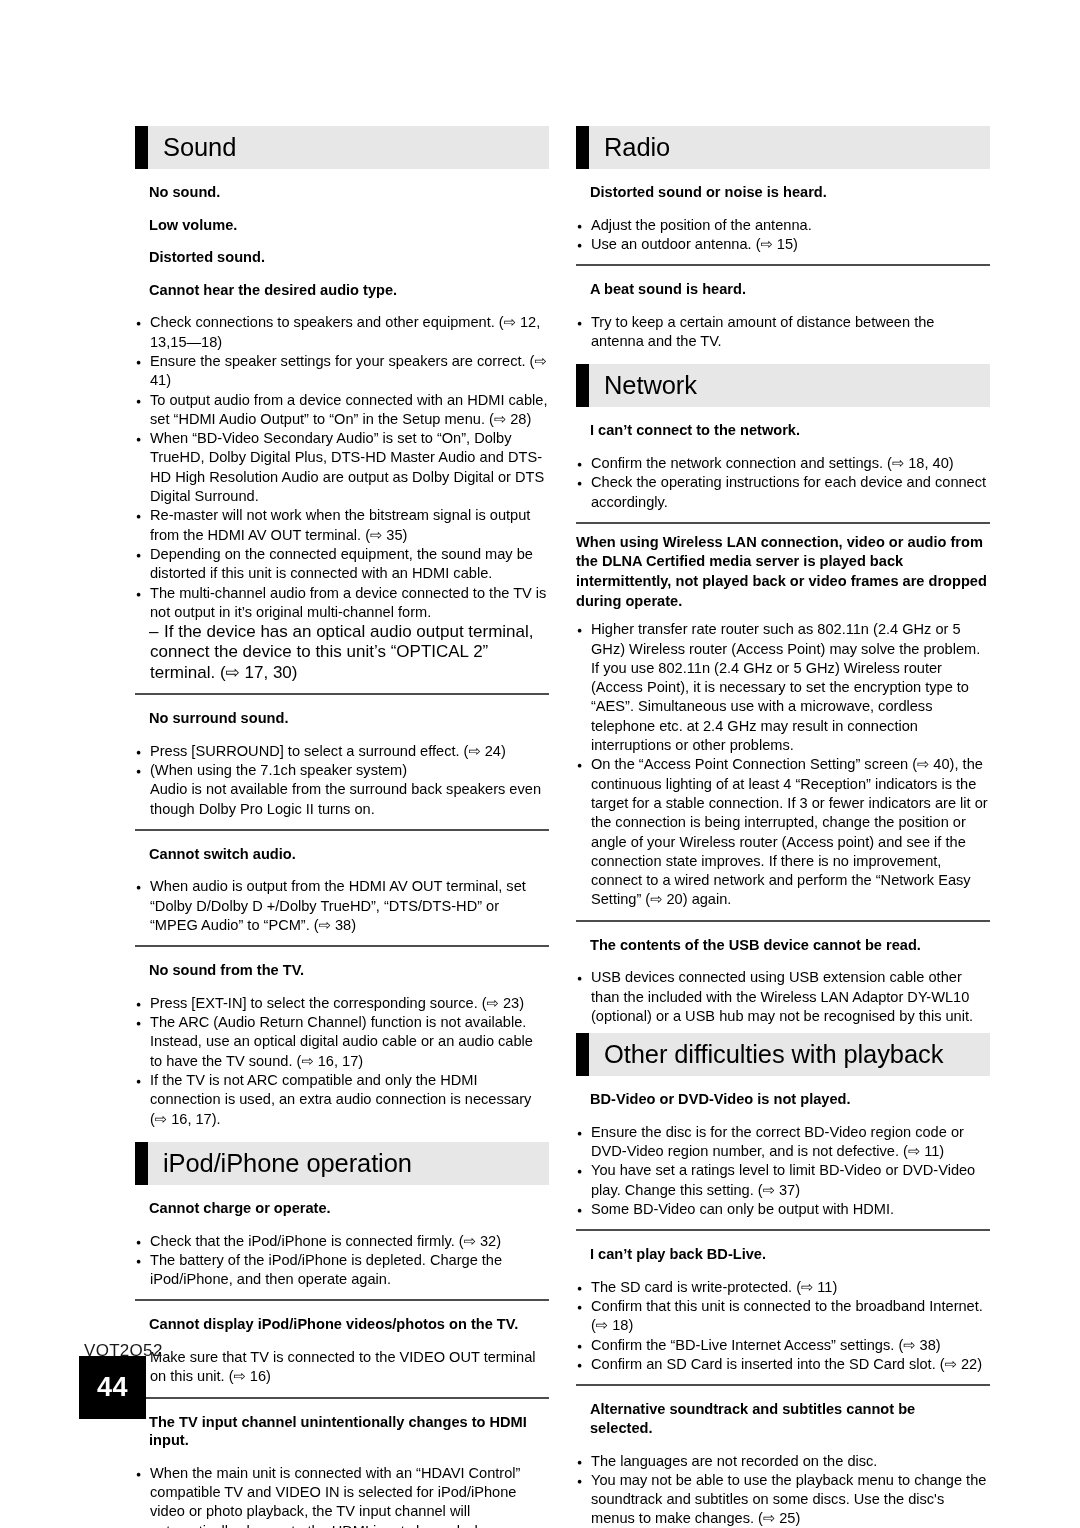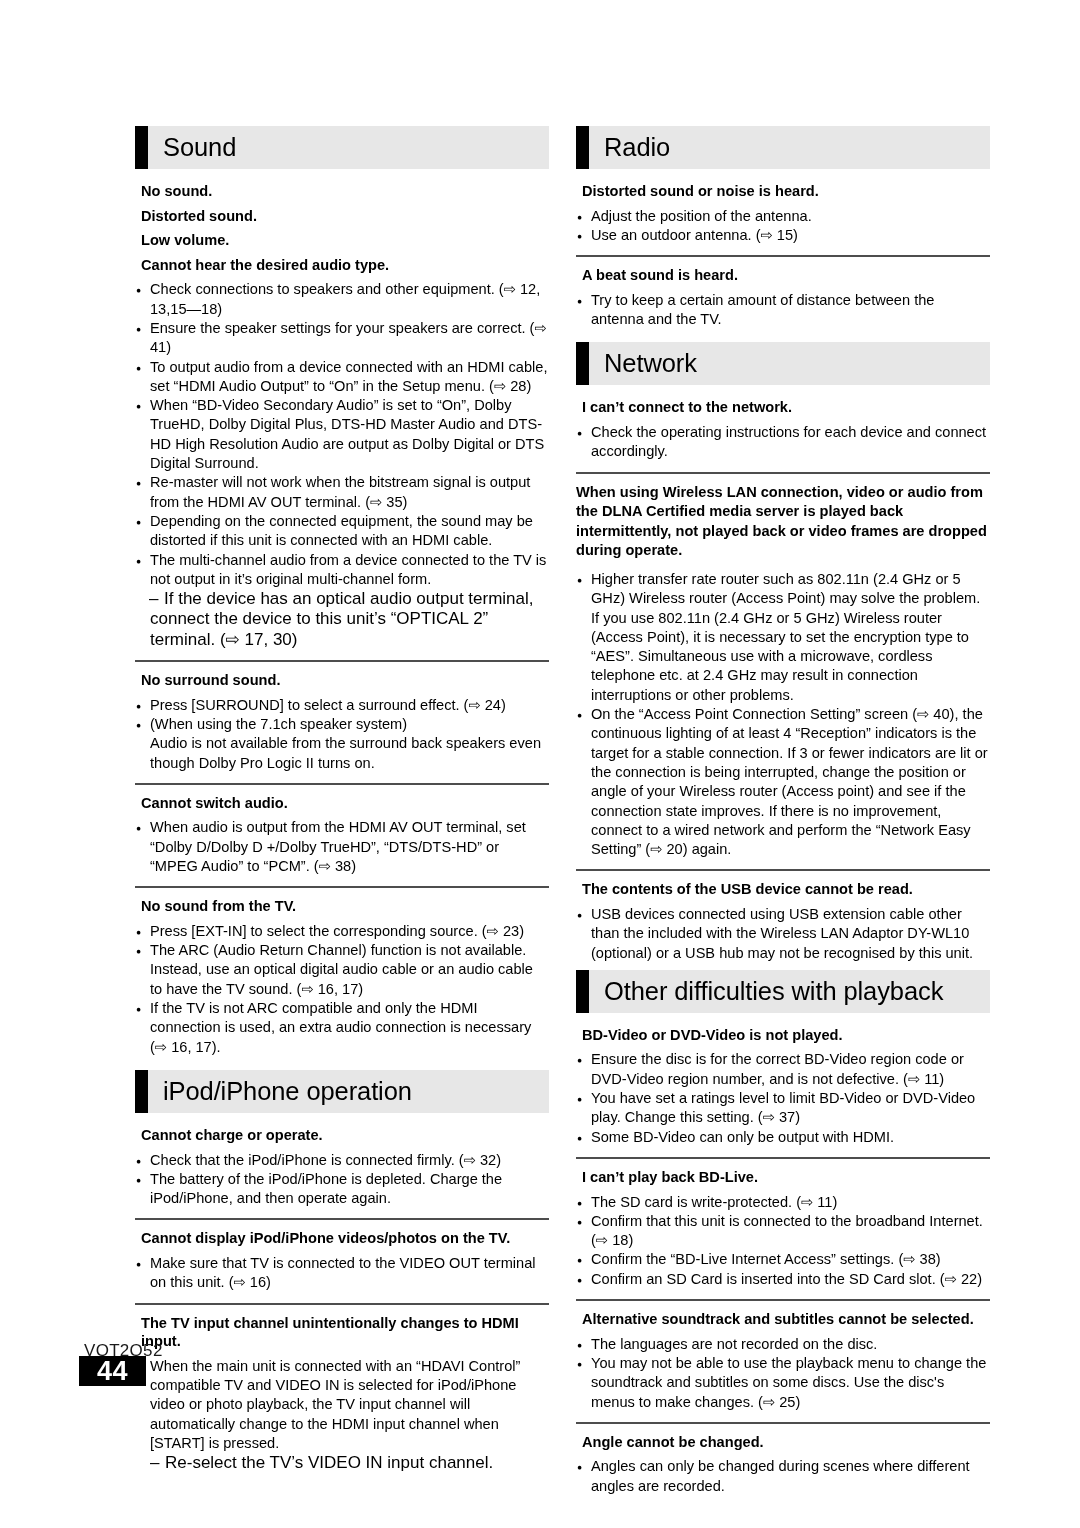--- a/index.html
+++ b/index.html
@@ -59,21 +59,21 @@
     padding-left: 15px;
     line-height: 43px;
     white-space: nowrap;
   }
 
   
   .q {
     font-size: 14.6px;
     font-weight: bold;
     line-height: 18.6px;
-    margin: 6px;
+    margin: 14px;
   }
 
   .bold-para {
     font-size: 14.6px;
     font-weight: bold;
     line-height: 19.6px;
     margin: 0 0 9px 0;
   }
 
   
@@ -131,21 +131,21 @@
     top: 1341px;
     font-size: 17px;
     letter-spacing: 0.3px;
     color: #1a1a1a;
   }
   .page-num {
     position: absolute;
     left: 79px;
     top: 1356px;
     width: 67px;
-    height: 30px;
+    height: 63px;
     background: #000000;
     color: #ffffff;
     font-size: 27px;
     font-weight: bold;
     display: flex;
     align-items: center;
     justify-content: center;
     letter-spacing: 0.5px;
   }
 </style>
@@ -158,22 +158,22 @@
 
     <div class="col">
 
       <div class="section-header">
         <span class="bar"></span>
         <span class="title">Sound</span>
       </div>
 
       <div>
         <p class="q">No sound.</p>
+        <p class="q">Low volume.</p>
         <p class="q">Distorted sound.</p>
-        <p class="q">Low volume.</p>
         <p class="q">Cannot hear the desired audio type.</p>
         <ul class="bl">
           <li>Check connections to speakers and other equipment. (⇨ 12, 13,15—18)</li>
           <li>Ensure the speaker settings for your speakers are correct. (⇨ 41)</li>
           <li>To output audio from a device connected with an HDMI cable, set “HDMI Audio Output” to “On” in the Setup menu. (⇨ 28)</li>
           <li>When “BD-Video Secondary Audio” is set to “On”, Dolby TrueHD, Dolby Digital Plus, DTS-HD Master Audio and DTS-HD High Resolution Audio are output as Dolby Digital or DTS Digital Surround.</li>
           <li>Re-master will not work when the bitstream signal is output from the HDMI AV OUT terminal. (⇨ 35)</li>
           <li>Depending on the connected equipment, the sound may be distorted if this unit is connected with an HDMI cable.</li>
           <li>The multi-channel audio from a device connected to the TV is not output in it’s original multi-channel form.</li>
           <li class="nodot">
@@ -280,20 +280,21 @@
       <div class="gap-m"></div>
 
       <div class="section-header">
         <span class="bar"></span>
         <span class="title">Network</span>
       </div>
 
       <div>
         <p class="q">I can’t connect to the network.</p>
         <ul class="bl">
+          <li>Confirm the network connection and settings. (⇨ 18, 40)</li>
           <li>Check the operating instructions for each device and connect accordingly.</li>
         </ul>
       </div>
 
       <hr class="sep">
 
       <div>
         <p class="bold-para">When using Wireless LAN connection, video or audio from the DLNA Certified media server is played back intermittently, not played back or video frames are dropped during operate.</p>
         <ul class="bl">
           <li>Higher transfer rate router such as 802.11n (2.4 GHz or 5 GHz) Wireless router (Access Point) may solve the problem. If you use 802.11n (2.4 GHz or 5 GHz) Wireless router (Access Point), it is necessary to set the encryption type to “AES”. Simultaneous use with a microwave, cordless telephone etc. at 2.4 GHz may result in connection interruptions or other problems.</li>

